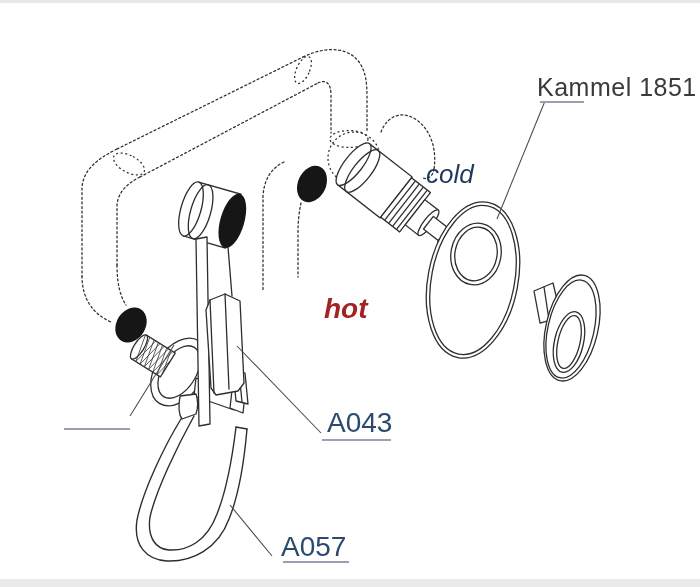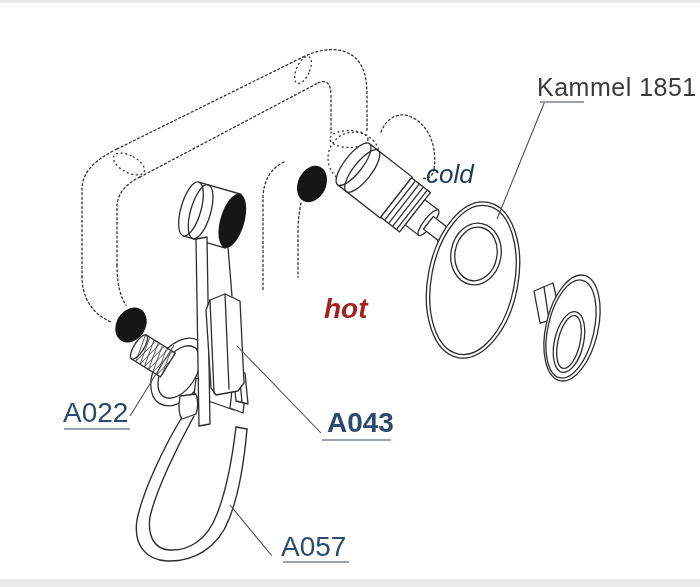--- a/index.html
+++ b/index.html
@@ -22,21 +22,21 @@
   .hatch{stroke:var(--c-line,#2e2e2e);stroke-width:.7;fill:none;}
   .leader{stroke:#4a4a4a;stroke-width:1.05;fill:none;}
   .ul{stroke:var(--c-underline,#9aa0b0);stroke-width:2;fill:none;}
   
   .lbl{position:absolute;white-space:nowrap;line-height:1.1;}
   .lbl.product{left:537px;top:74px;font-size:25px;color:var(--c-title,#3a3a3a);letter-spacing:.5px;}
   .lbl.cold{left:426px;top:160px;font-size:26px;font-weight:normal;font-style:italic;color:var(--c-cold,#1f3a5e);}
   .lbl.hot{left:282px;top:294px;font-size:28px;font-weight:bold;font-style:italic;color:var(--c-hot,#a32322);margin-left:42px;}
   .lbl.part{font-size:28px;color:var(--c-part-label,#2b4a70);}
   .lbl.a022{left:63px;top:398px;}
-  .lbl.a043{left:327px;top:408px;font-weight:bold;}
+  .lbl.a043{left:327px;top:408px;}
   .lbl.a057{left:281px;top:532px;text-align:right;}
 </style>
 </head>
 <body>
 
 <div class="canvas">
   <div class="edge-strip top"></div>
   <div class="edge-strip bottom"></div>
 
   <svg width="700" height="587" viewBox="0 0 700 587">
@@ -167,16 +167,15 @@
       <path class="ul" d="M540,102 L584,102"></path>
       <path class="ul" d="M64,429 L130,429"></path>
       <path class="ul" d="M322,440 L391,440"></path>
       <path class="ul" d="M283,562 L349,562"></path>
     </g>
   </svg>
 
   <span class="lbl product">Kammel 1851</span>
   <span class="lbl cold">cold</span>
   <span class="lbl hot">hot</span>
-  <span class="lbl part a022">A022</span>
   <span class="lbl part a043">A043</span>
   <span class="lbl part a057">A057</span>
 </div>
 
 </body></html>

